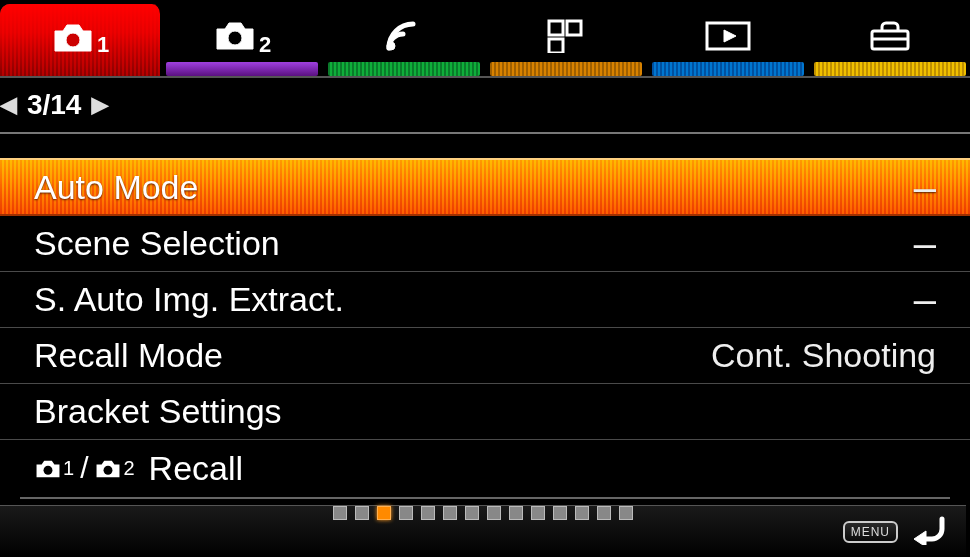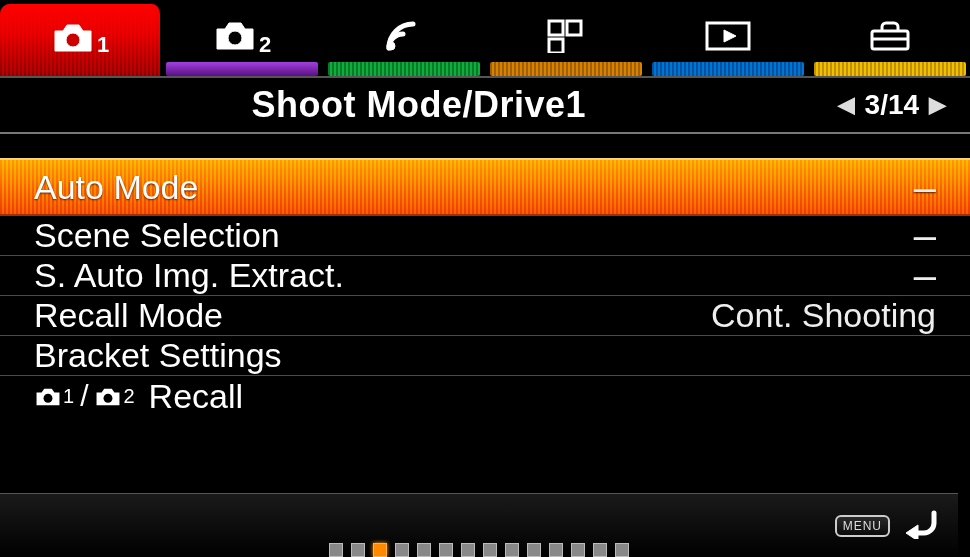--- a/index.html
+++ b/index.html
@@ -93,21 +93,21 @@
 
   
   .menu {
     padding: 0;
     margin-top: 24px;
   }
   .row {
     display: flex;
     align-items: center;
     justify-content: space-between;
-    height: 40px;
+    height: 56px;
     padding: 0 34px;
     font-size: 34px;
     border-bottom: 1px solid #4a4a4a;
   }
   .row .label { font-weight: 500; }
   .row .value { font-weight: 500; color:#eee; }
   .row .dash { font-size: 40px; color:#eee; }
 
   
   .row.selected {
@@ -128,25 +128,25 @@
     align-items: center;
     gap: 6px;
     margin-right: 14px;
   }
   .recall-icons .mini { display:inline-flex; align-items:flex-end; }
   .recall-icons .mini span { font-size:20px; margin-left:1px; }
 
   
   .bottom {
     position: absolute;
-    left: 0; right: 12px; bottom: 0;
-    height: 64px;
+    left: 0; right: 4px; bottom: 0;
+    height: 52px;
     border-top: 1px solid #555;
     display: flex;
-    align-items: flex-end;
+    align-items: flex-start;
     justify-content: center;
     background: linear-gradient(#1a1a1a,#000);
   }
   .dots {
     display: flex;
     gap: 8px;
   }
   .dot {
     width: 14px; height: 14px;
     background: #888;
@@ -247,21 +247,20 @@
         <rect x="4" y="12" width="36" height="18" stroke="#fff" stroke-width="3" fill="none" rx="2"></rect>
         <path d="M14 12 v-4 a4 4 0 0 1 4-4 h8 a4 4 0 0 1 4 4 v4" stroke="#fff" stroke-width="3" fill="none"></path>
         <line x1="4" y1="20" x2="40" y2="20" stroke="#fff" stroke-width="3"></line>
       </svg>
     </span>
     <div class="underline"></div>
   </div>
 </div>
 
 <div class="title-row">
-  <div class="title">Shoot Mode/Drive1</div>
   <div class="pager">
     <span class="arrow">◀</span>
     <span>3/14</span>
     <span class="arrow">▶</span>
   </div>
 </div>
 
 <div class="menu">
 
   <div class="row selected">

